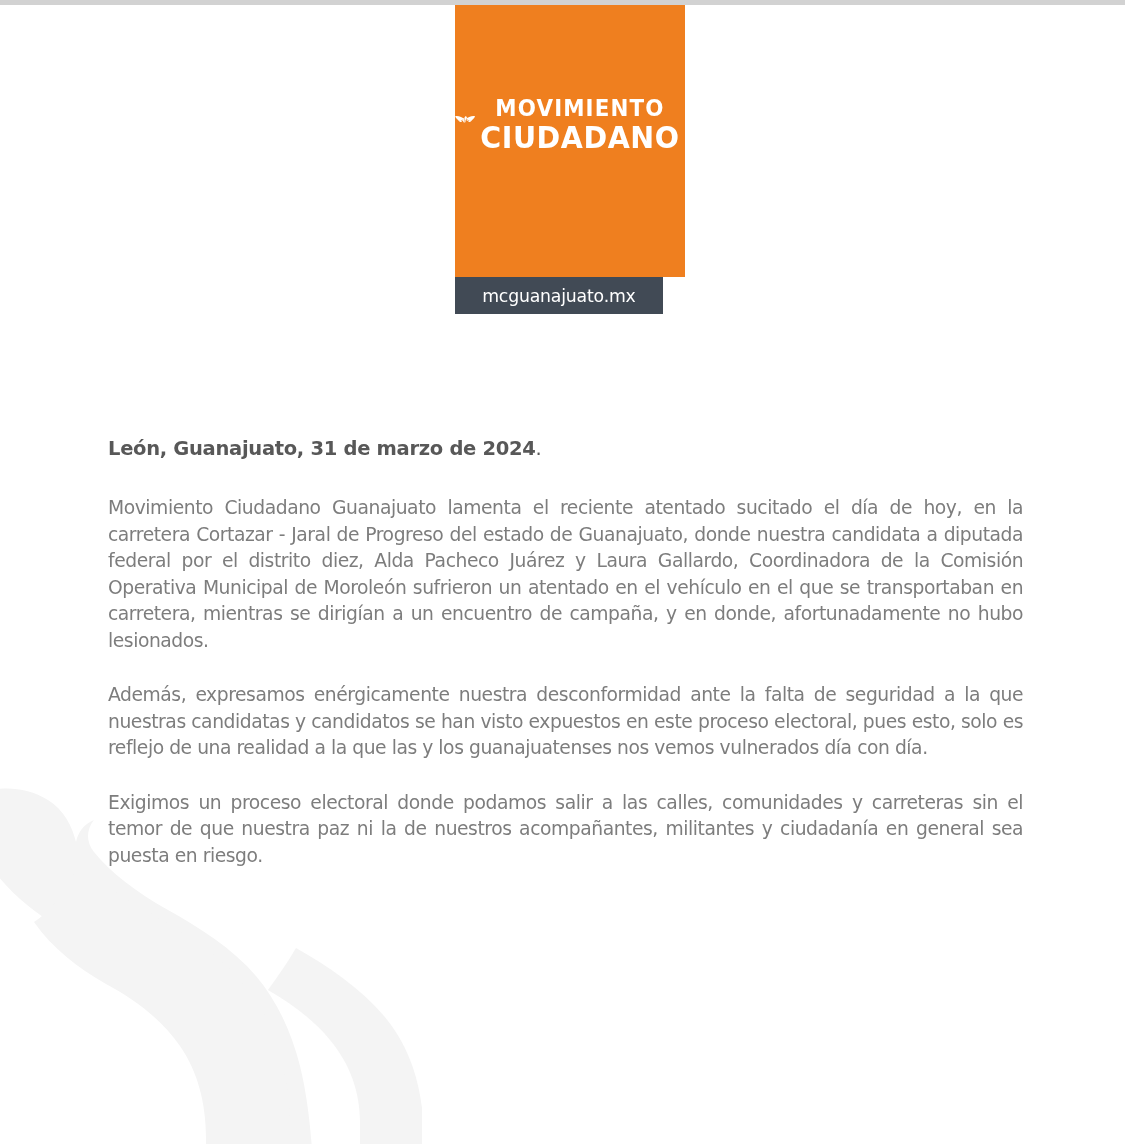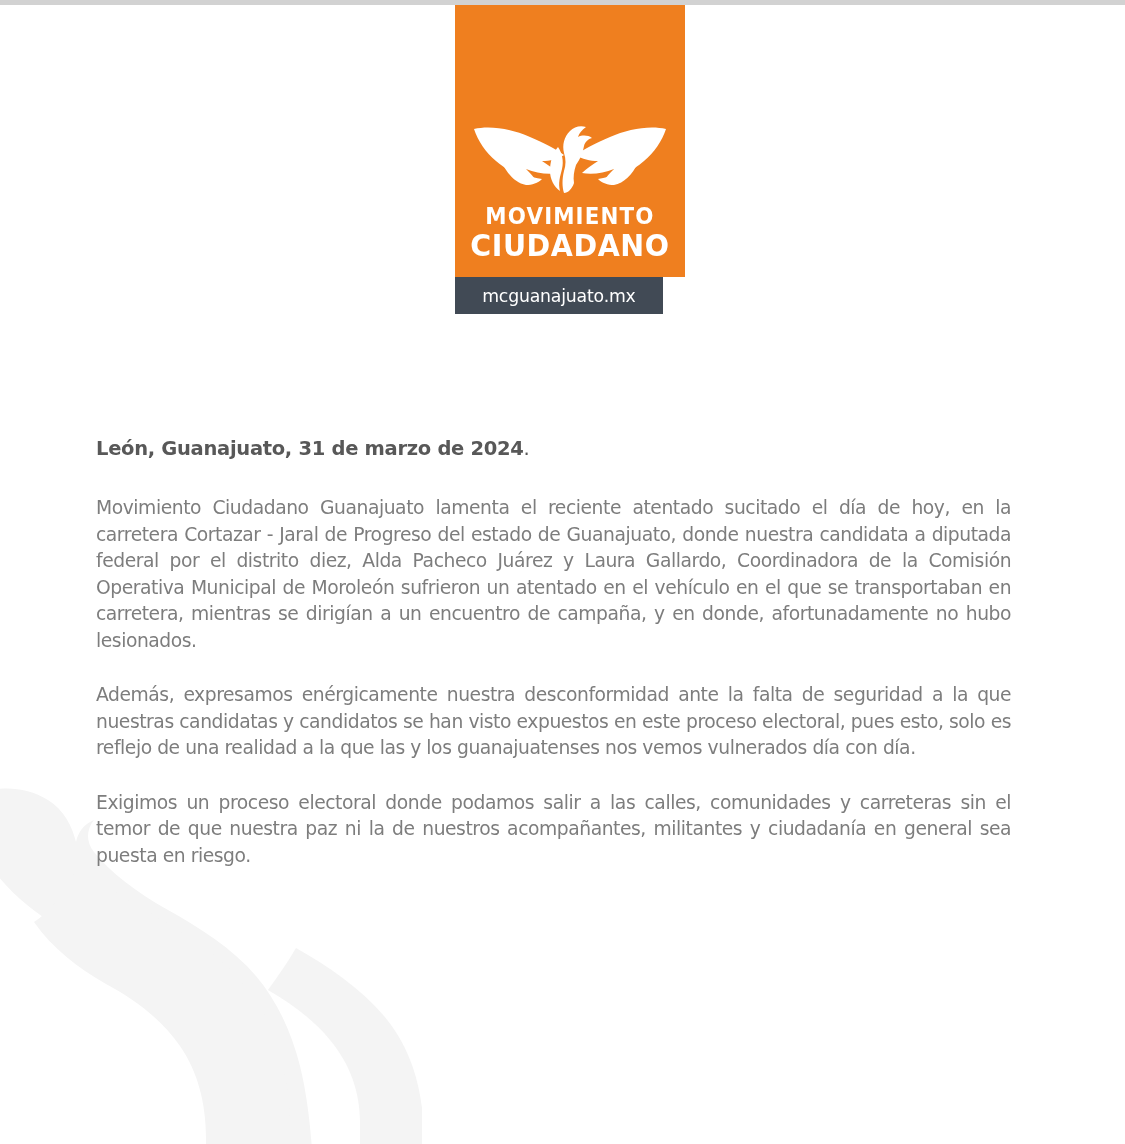--- a/index.html
+++ b/index.html
@@ -44,24 +44,24 @@
     top: 5px;
     width: 230px;
     z-index: 2;
   }
   .logo-orange {
     background: #ef7f1f;
     width: 230px;
     height: 272px;
     position: relative;
     display: flex;
-    flex-direction: column;
+    flex-direction: row;
     align-items: center;
     justify-content: flex-end;
-    padding-bottom: 16px;
+    padding-bottom: 33px;
     box-sizing: border-box;
   }
   .logo-eagle {
     width: 196px;
     height: 74px;
     margin-bottom: 12px;
   }
   .logo-eagle svg { display: block; width: 100%; height: 100%; }
   .logo-wordmark {
     text-align: center;
@@ -97,21 +97,21 @@
     color: #ffffff;
     font-family: "DejaVu Sans", sans-serif;
     font-size: 18px;
     letter-spacing: -0.2px;
     transform: scaleX(0.96);
   }
 
   
   .doc {
     position: absolute;
-    left: 96px;
+    left: 108px;
     top: 437px;
     width: 929px;
     z-index: 1;
   }
   .dateline {
     font-family: "DejaVu Sans", sans-serif;
     font-size: 19.5px;
     font-weight: bold;
     color: #585858;
     letter-spacing: -0.3px;

